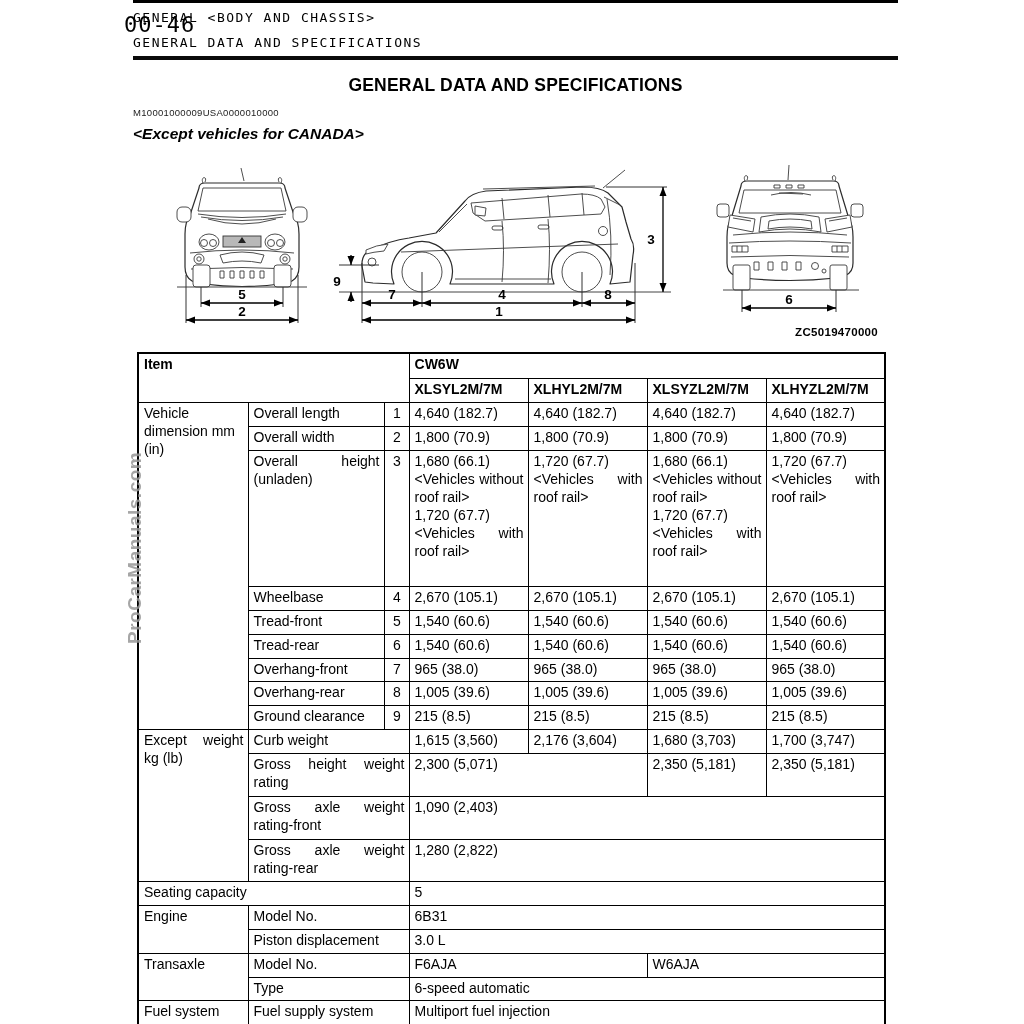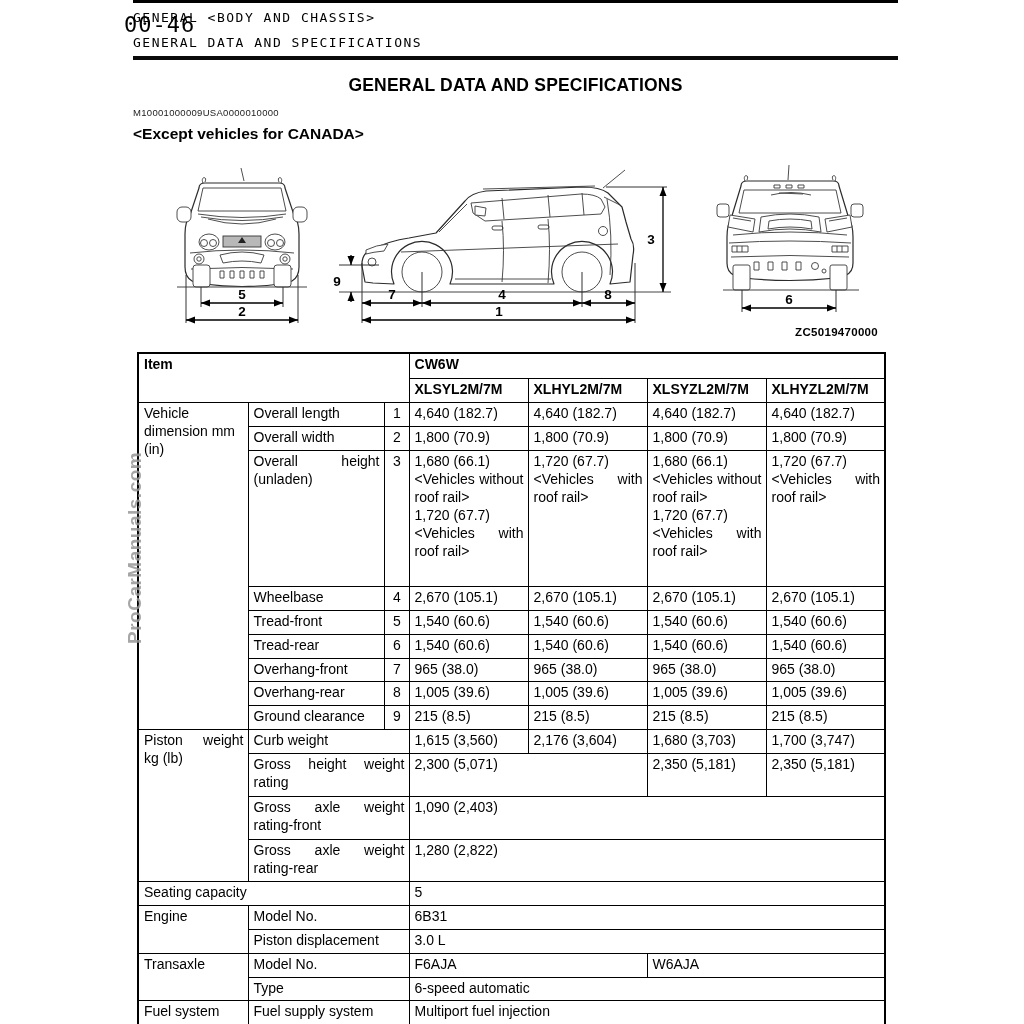--- a/index.html
+++ b/index.html
@@ -6,21 +6,21 @@
   body{width:1024px;height:1024px;overflow:hidden;position:relative;
        font-family:"Liberation Sans","DejaVu Sans",sans-serif;color:#000;}
   .abs{position:absolute;}
   .top-edge{left:133px;top:0;width:765px;height:3px;background:#000;}
   .pageno{left:124px;top:12px;font-family:"DejaVu Sans Mono",monospace;font-size:22px;letter-spacing:1px;}
   .runhead{left:133px;top:5px;width:765px;font-family:"DejaVu Sans Mono",monospace;
            font-size:13px;font-weight:500;letter-spacing:1.5px;line-height:25px;}
   .rule{left:133px;top:56px;width:765px;height:4px;background:#0a0a0a;}
   .doc-title{left:133px;top:75px;width:765px;text-align:center;font-size:17.5px;font-weight:bold;letter-spacing:.2px;}
   .doc-code{left:133px;top:107px;width:753px;text-align:left;font-size:9.5px;letter-spacing:.3px;color:#222;}
-  .subtitle{left:133px;top:125px;font-size:15.5px;font-weight:bold;}
+  .subtitle{left:133px;top:125px;font-size:15.5px;font-weight:bold;font-style:italic;}
   .figure{left:133px;top:155px;width:765px;height:196px;}
   .fig-code{left:133px;top:326px;width:745px;text-align:right;font-size:11.5px;font-weight:bold;letter-spacing:.3px;}
   .watermark{left:124px;top:644px;transform:rotate(-90deg);transform-origin:0 0;
              font-size:19px;font-weight:bold;color:#979797;letter-spacing:.5px;opacity:.85;white-space:nowrap;}
   table.spec{position:absolute;left:137px;top:352px;width:749px;table-layout:fixed;
              border-collapse:collapse;border:2.5px solid #000;font-size:14px;line-height:1.3;}
   table.spec td{border:1.8px solid #000;padding:1px 4px 1px 5px;vertical-align:top;overflow:hidden;}
   td.b{font-weight:bold;}
   td.c{text-align:center;padding:1px 1px;}
   td.j{text-align:justify;}
@@ -264,21 +264,21 @@
     </tr>
     <tr class="h24">
       <td>Ground clearance</td>
       <td class="c">9</td>
       <td>215 (8.5)</td>
       <td>215 (8.5)</td>
       <td>215 (8.5)</td>
       <td>215 (8.5)</td>
     </tr>
     <tr class="h24">
-      <td class="j" rowspan="4">Piston weight kg (lb)</td>
+      <td class="j" rowspan="4">Except weight kg (lb)</td>
       <td colspan="2">Curb weight</td>
       <td>1,615 (3,560)</td>
       <td>2,176 (3,604)</td>
       <td>1,680 (3,703)</td>
       <td>1,700 (3,747)</td>
     </tr>
     <tr class="h43">
       <td class="j" colspan="2">Gross height weight rating</td>
       <td colspan="2">2,300 (5,071)</td>
       <td>2,350 (5,181)</td>

